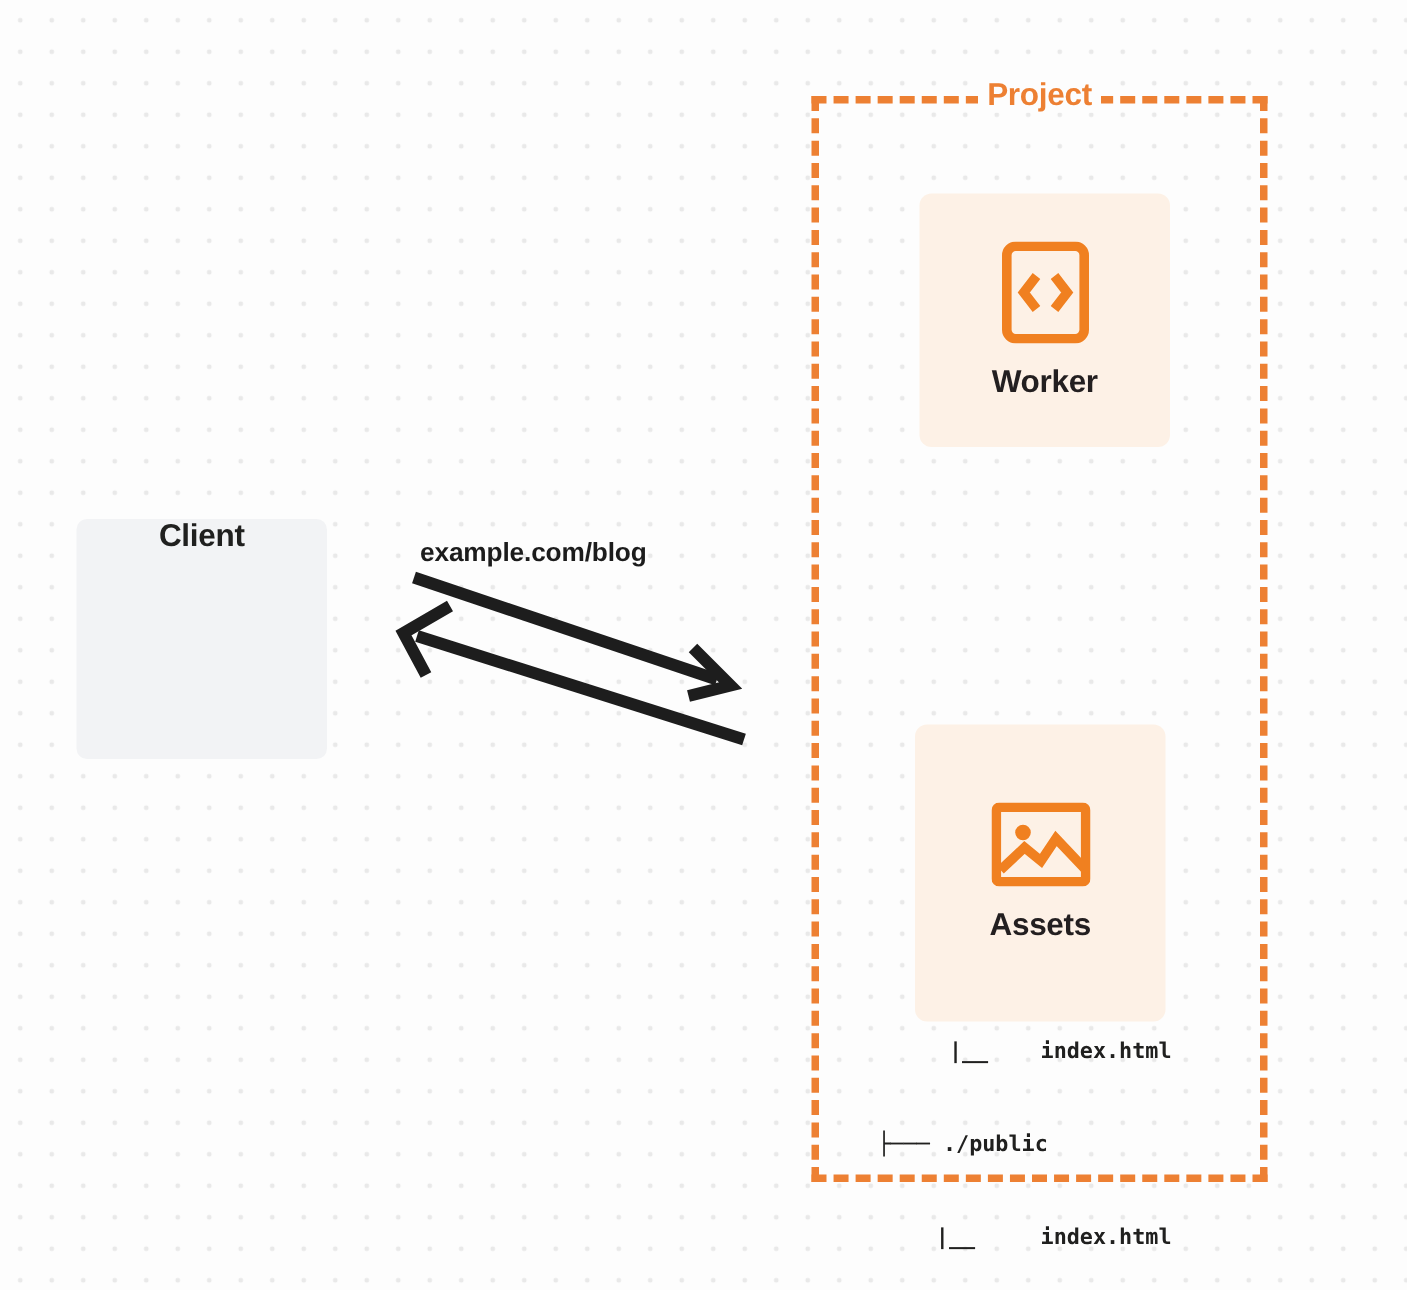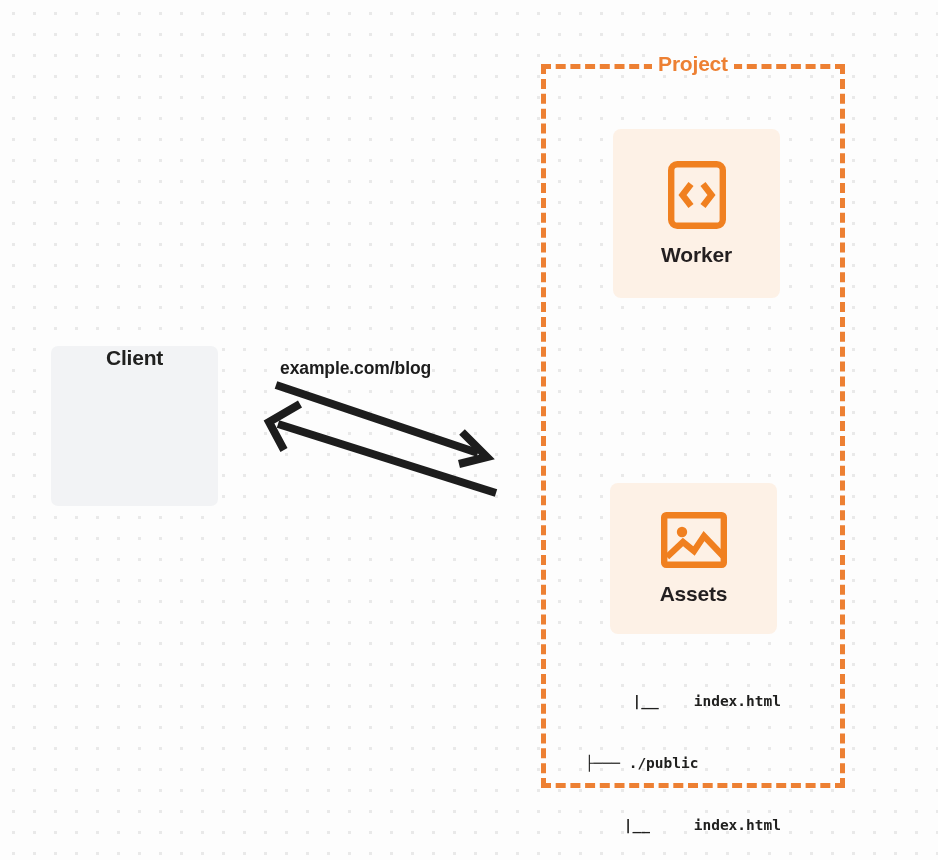--- a/index.html
+++ b/index.html
@@ -106,21 +106,21 @@
   #worker-card {
     left: 613px;
     top: 129px;
     width: 167px;
     height: 169px;
   }
   #assets-card {
     left: 610px;
     top: 483px;
     width: 167px;
-    height: 151px;
+    height: 198px;
   }
   .card .node-label {
     font-size: 21px;
     font-weight: bold;
     color: #231f20;
     letter-spacing: -0.2px;
     margin-top: 14px;
   }
   .card .card-icon {
     display: block;

